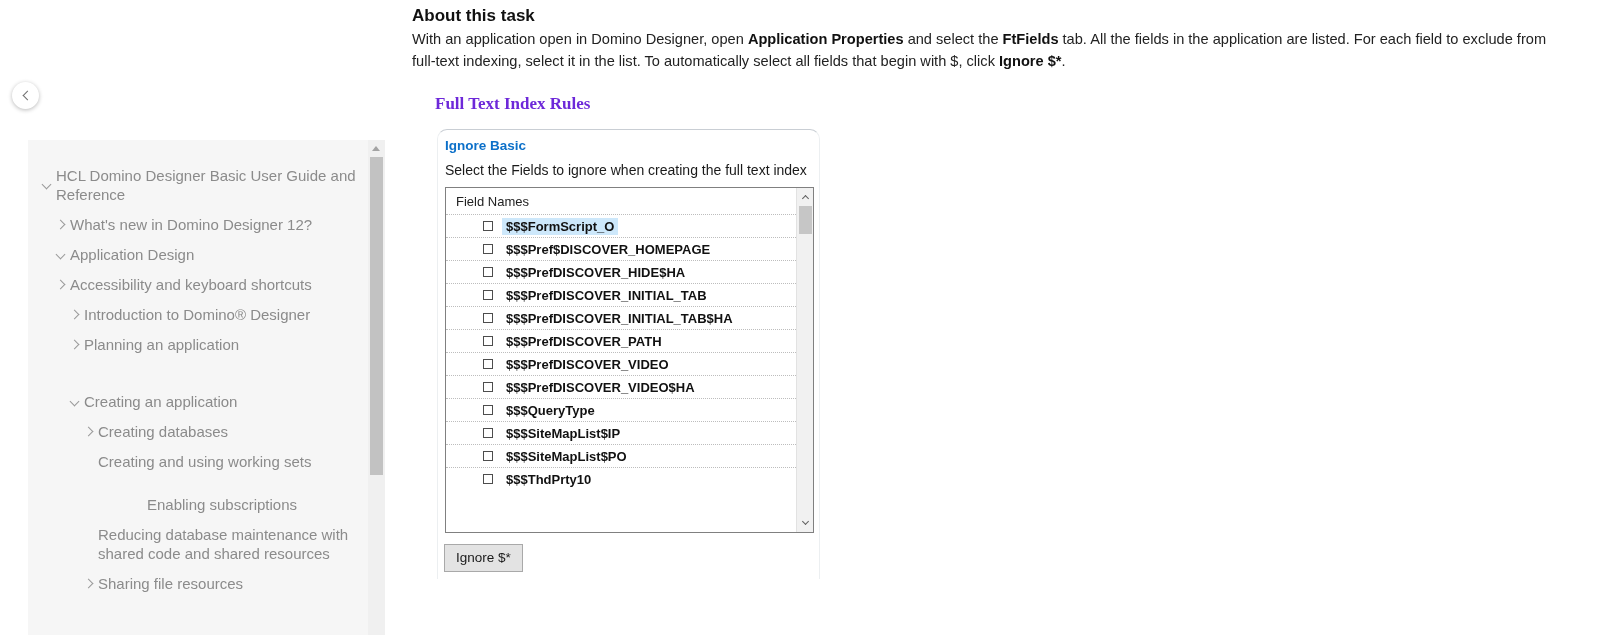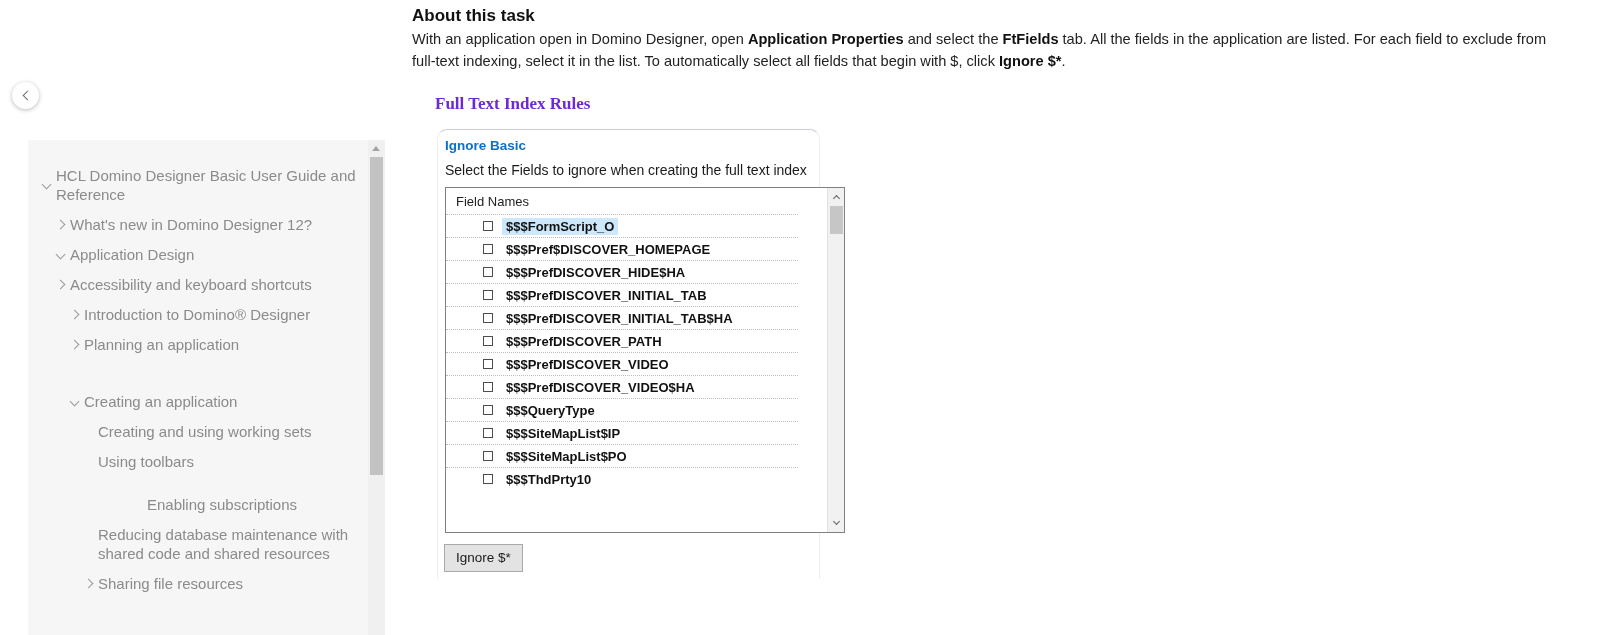--- a/index.html
+++ b/index.html
@@ -103,21 +103,21 @@
     margin:8px 0 0 7px;
     font-size:13.5px; font-weight:bold; color:#0c70c9;
   }
   .tab-subtitle {
     margin:9px 0 0 7px;
     font-size:14px; color:#1a1a1a;
   }
   .listbox {
     position:relative;
     margin:9px 0 0 7px;
-    width:400px; height:346px;
+    width:369px; height:346px;
     border:1px solid #808080;
     background:#ffffff;
     overflow:hidden;
   }
   .list-header {
     height:26px; padding-left:10px;
     display:flex; align-items:center;
     font-size:13px; color:#222222;
   }
   .field-row {
@@ -217,26 +217,28 @@
         </span>
         <span class="nav-label">Planning an application</span>
       </div>
       <div class="nav-item" style="padding-left: 35px; margin-top: 38px;">
         <span class="chev-slot">
           <span class="chev down"></span>
         </span>
         <span class="nav-label">Creating an application</span>
       </div>
       <div class="nav-item" style="padding-left: 49px;">
+        <span class="chev-slot">
+          <span class="chev right"></span>
+        </span>
+        <span class="nav-label">Creating databases</span>
+      </div>
+      <div class="nav-item" style="padding-left: 49px;">
         <span class="chev-slot"></span>
         <span class="nav-label">Creating and using working sets</span>
-      </div>
-      <div class="nav-item" style="padding-left: 49px;">
-        <span class="chev-slot"></span>
-        <span class="nav-label">Using toolbars</span>
       </div>
       <div class="nav-item" style="padding-left: 49px; flex-direction: column;">
         <span class="chev-slot"></span>
         <span class="nav-label">Enabling subscriptions</span>
       </div>
       <div class="nav-item" style="padding-left: 49px;">
         <span class="chev-slot"></span>
         <span class="nav-label">Reducing database maintenance with shared code and shared resources</span>
       </div>
       <div class="nav-item" style="padding-left: 49px;">

